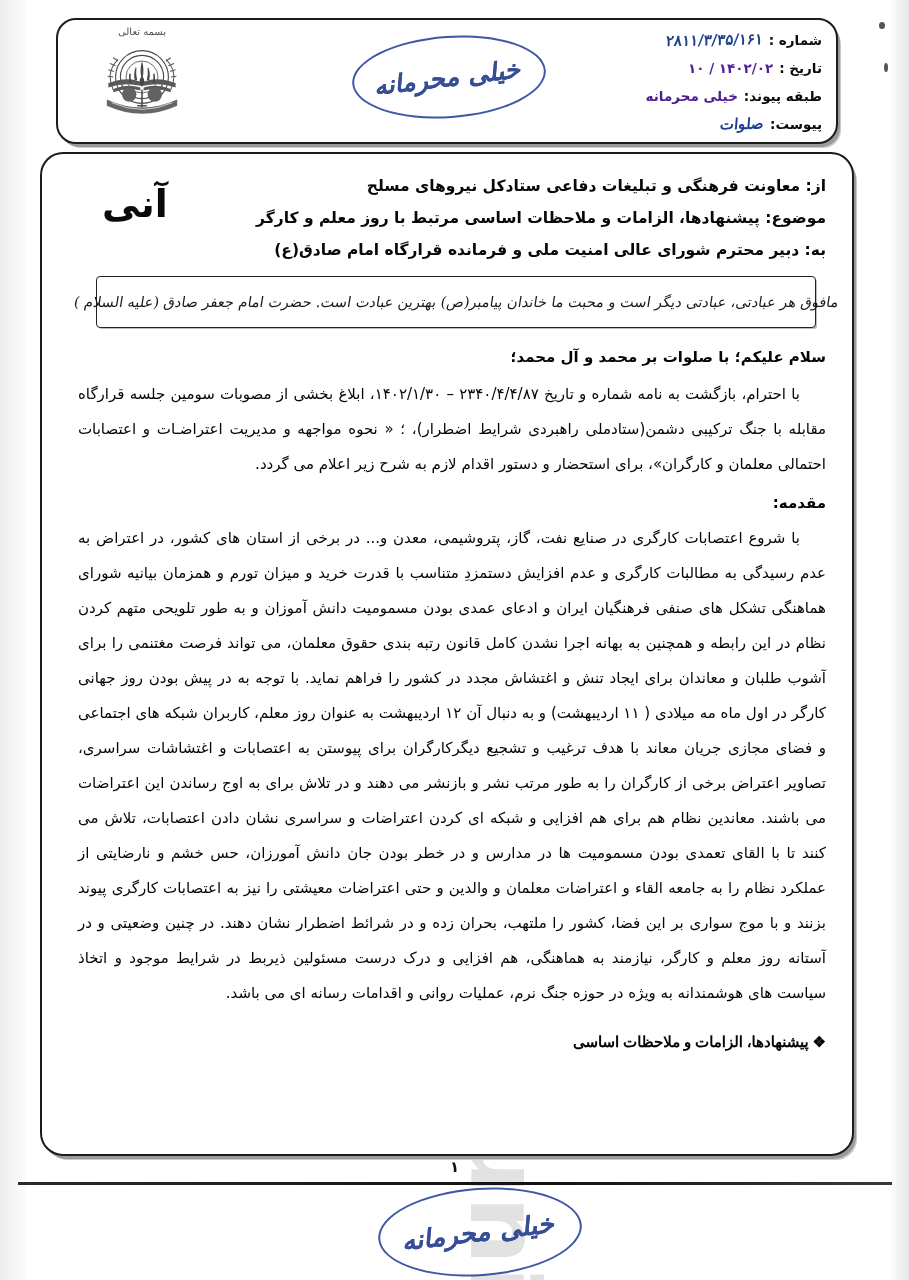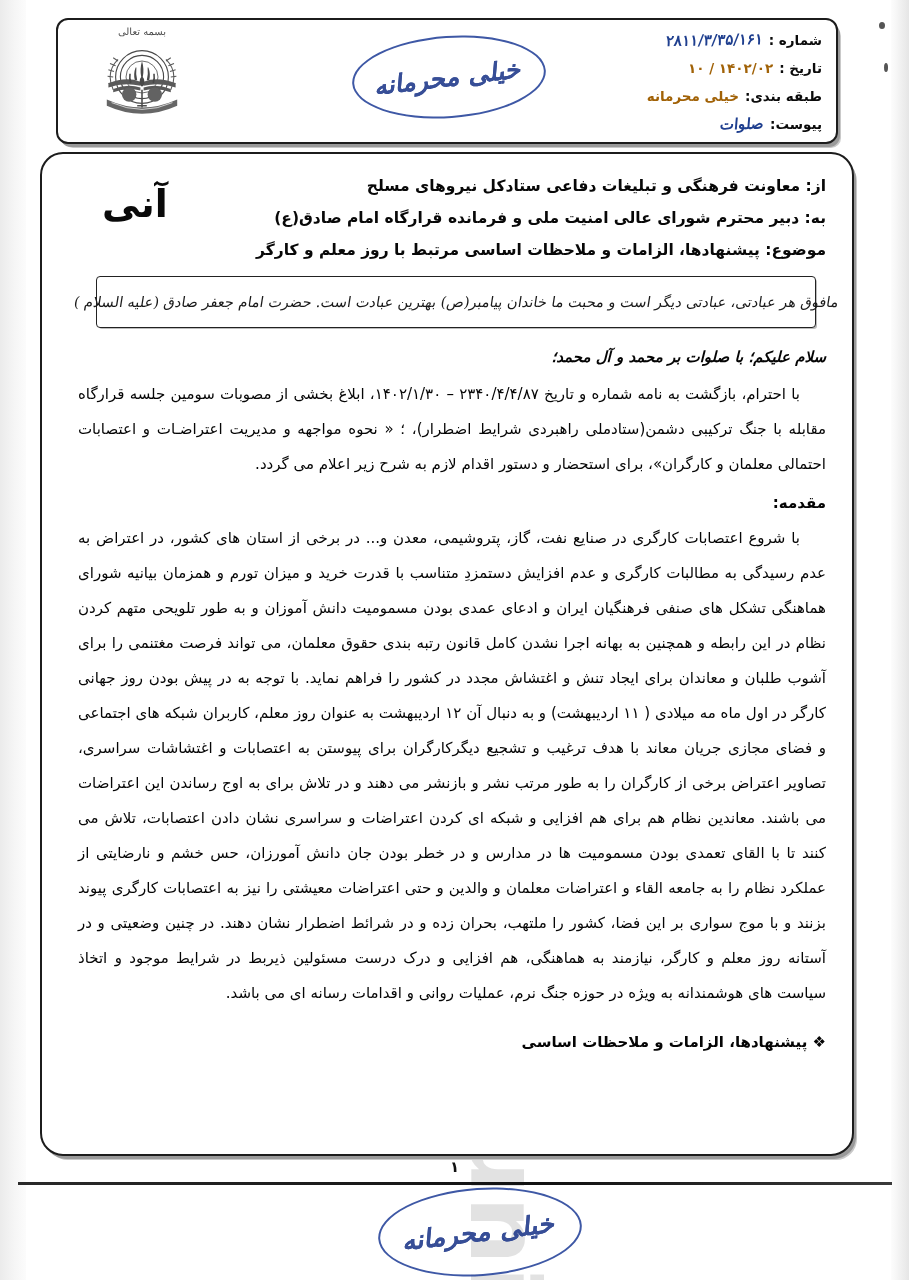--- a/index.html
+++ b/index.html
@@ -21,41 +21,41 @@
     background:linear-gradient(90deg,#e9e9e9,#fbfbfb);opacity:.8;}
   .scan-edge-right{position:absolute;right:0;top:0;width:18px;height:100%;
     background:linear-gradient(270deg,#e4e4e4,#fcfcfc);opacity:.85;}
 
   .speck{position:absolute;background:#2b2b2b;border-radius:50%;opacity:.8;}
 
   
   .scanbox{
     position:absolute;
     border:2px solid #1c1c1c;
-    border-radius:12px;
+    border-radius:20px;
     background:#fff;
     box-shadow:3px 4px 0 -1px #9a9a9a, 5px 6px 0 -2px #c9c9c9;
   }
 
   
   #hdr-box{left:56px;top:18px;width:778px;height:122px;}
   #meta{
     position:absolute;right:14px;top:6px;width:330px;
     font-size:13.5px;font-weight:bold;color:#111;line-height:28px;
   }
   .meta-row{display:flex;justify-content:flex-start;align-items:center;gap:6px;white-space:nowrap;}
   .meta-label{font-weight:bold;font-size:13.5px;color:#0b0b0b;}
   .hand{
     font-family:"DejaVu Serif","Liberation Serif",serif;
     color:#1f3f8f;font-weight:600;font-size:15px;
     letter-spacing:.5px;
     transform:skewX(-6deg) rotate(-1.2deg);
     display:inline-block;
   }
-  .meta-val{font-weight:bold;font-size:13.5px;color:#a16207;}
+  .meta-val{font-weight:bold;font-size:13.5px;color:#4c1d95;}
 
   
   #emblem-wrap{position:absolute;left:18px;top:4px;width:132px;height:116px;text-align:center;}
   #basmala{
     font-size:10px;color:#2a2a2a;letter-spacing:0;margin-top:2px;
     font-family:"DejaVu Serif","Liberation Serif",serif;opacity:.85;
   }
   #emblem{width:96px;height:88px;margin:0 auto;opacity:.92;}
 
   
@@ -106,24 +106,24 @@
     transform:skewX(-9deg);
     white-space:nowrap;letter-spacing:.2px;
   }
 
   
   #content{
     position:absolute;right:26px;top:186px;width:748px;
     text-align:justify;text-align-last:right;
     font-size:15px;color:#050505;line-height:35px;
   }
-  .salam{font-weight:bold;text-align:right;text-align-last:right;margin-bottom:2px;font-style:italic;}
+  .salam{font-weight:bold;text-align:right;text-align-last:right;margin-bottom:2px;}
   .para{margin:0 0 2px 0;text-indent:26px;}
   .sec-title{font-weight:bold;text-align:right;text-align-last:right;margin:4px 0 0 0;}
-  .bullet-head{font-weight:bold;text-align:center;text-align-last:right;margin-top:14px;}
+  .bullet-head{font-weight:bold;text-align:center;text-align-last:right;margin-top:14px;font-family:Liberation Serif, serif;}
   .num-item{
     margin-top:2px;text-align:justify;text-align-last:right;
     padding-right:6px;
   }
 
   
   #pagenum{
     position:absolute;left:0;right:0;top:1158px;text-align:center;
     font-size:15px;color:#111;font-weight:bold;
   }
@@ -219,42 +219,42 @@
     <div id="meta">
       <div class="meta-row">
         <span class="meta-label">شماره :</span>
         <span class="hand">۲۸۱۱/۳/۳۵/۱۶۱</span>
       </div>
       <div class="meta-row">
         <span class="meta-label">تاریخ :</span>
         <span class="meta-val">۱۴۰۲/۰۲ / ۱۰</span>
       </div>
       <div class="meta-row">
-        <span class="meta-label">طبقه بندی:</span>
+        <span class="meta-label">طبقه پیوند:</span>
         <span class="meta-val">خیلی محرمانه</span>
       </div>
       <div class="meta-row">
         <span class="meta-label">پیوست:</span>
         <span class="hand">صلوات</span>
       </div>
     </div>
   </div>
 
   <div class="stamp" id="stamp-top">
     <span>خیلی محرمانه</span>
   </div>
 
   <div class="scanbox" id="body-box">
 
     <div id="urgent">آنی</div>
 
     <div id="address">
       <div>از: معاونت فرهنگی و تبلیغات دفاعی ستادکل نیروهای مسلح</div>
+      <div>موضوع: پیشنهادها، الزامات و ملاحظات اساسی مرتبط با روز معلم و کارگر</div>
       <div>به: دبیر محترم شورای عالی امنیت ملی و فرمانده قرارگاه امام صادق(ع)</div>
-      <div>موضوع: پیشنهادها، الزامات و ملاحظات اساسی مرتبط با روز معلم و کارگر</div>
     </div>
 
     <div id="hadith-box">
       <div id="hadith">مافوق هر عبادتی، عبادتی دیگر است و محبت ما خاندان پیامبر(ص) بهترین عبادت است. حضرت امام جعفر صادق (علیه السلام )</div>
     </div>
 
     <div id="content">
       <div class="salam">سلام علیکم؛ با صلوات بر محمد و آل محمد؛</div>
       <p class="para">با احترام، بازگشت به نامه شماره و تاریخ ۲۳۴۰/۴/۴/۸۷ – ۱۴۰۲/۱/۳۰، ابلاغ بخشی از مصوبات سومین جلسه قرارگاه مقابله با جنگ ترکیبی دشمن(ستادملی راهبردی شرایط اضطرار)، ؛ « نحوه مواجهه و مدیریت اعتراضـات و اعتصابات احتمالی معلمان و کارگران»، برای استحضار و دستور اقدام لازم به شرح زیر اعلام می گردد.</p>
       <div class="sec-title">مقدمه:</div>

